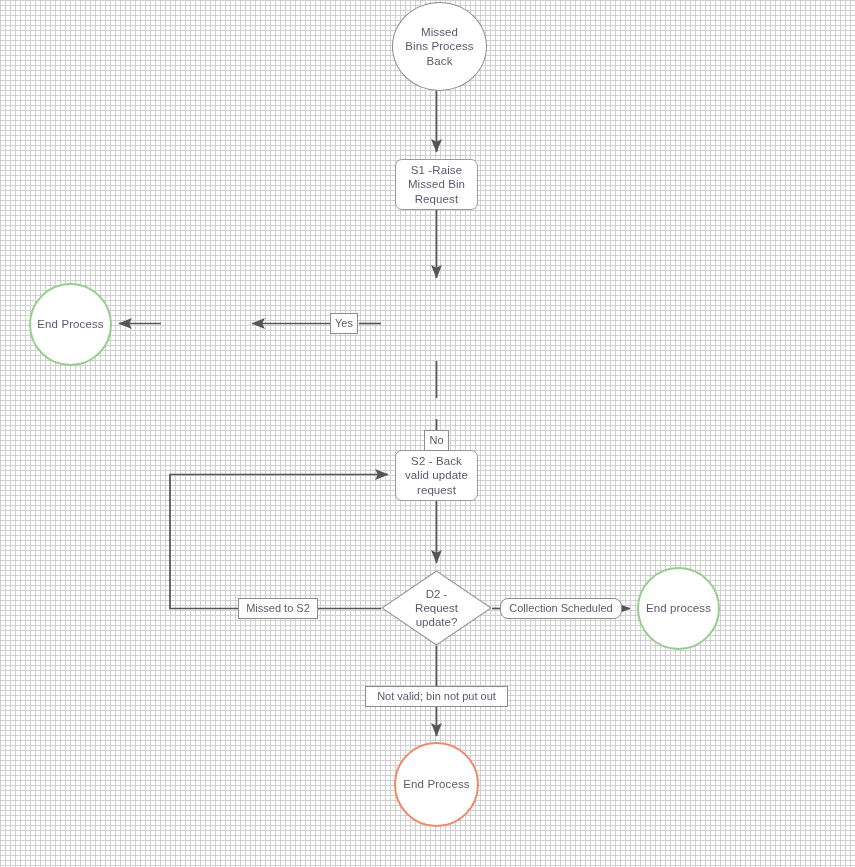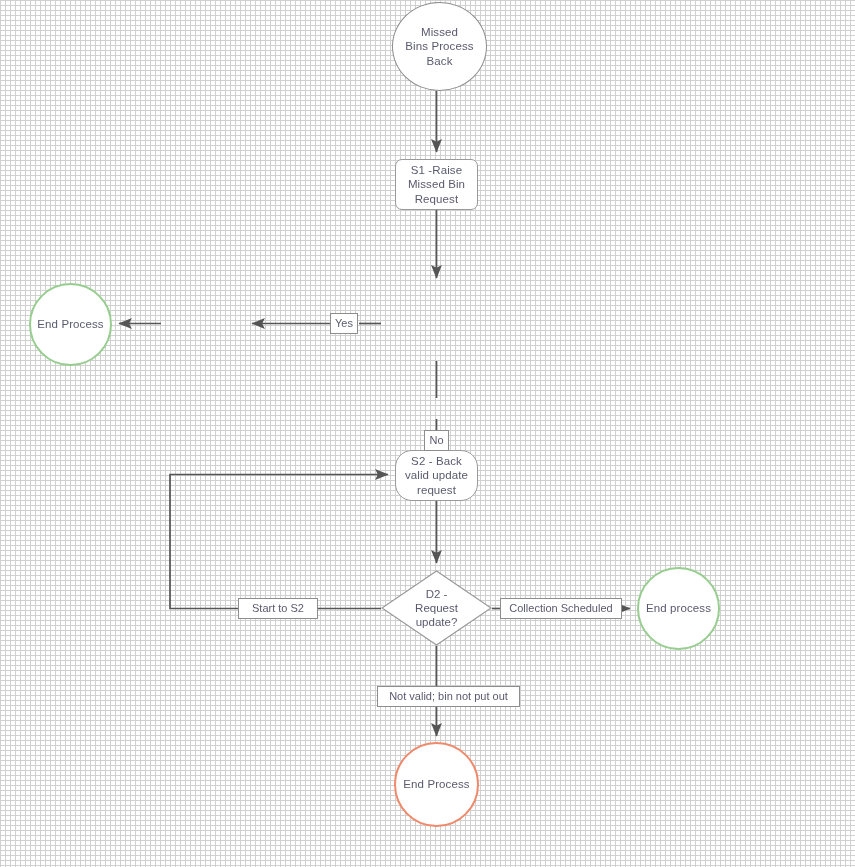--- a/index.html
+++ b/index.html
@@ -150,21 +150,21 @@
       <span>Request</span>
     </span>
   </div>
 
 
 
   <div class="node node-circle circle-green" style="left:29px; top:283px; width:83px; height:83px;">
     <span>End Process</span>
   </div>
 
-  <div class="node node-rect" style="left:395px; top:450px; width:83px; height:51px;border-radius:17px;">
+  <div class="node node-rect" style="left:395px; top:450px; width:83px; height:51px;">
     <span>
       <span>S2 - Back</span><br>
       <span>valid update</span><br>
       <span>request</span>
     </span>
   </div>
 
   <div class="node-diamond-wrap" style="left:381px; top:570px; width:111px; height:76px;">
     <svg width="111" height="76" style="position:absolute;left:0;top:0;">
       <polygon points="55.5,1 110,38 55.5,75 1,38" fill="#ffffff" stroke="#9a9a9a" stroke-width="1.2"></polygon>
@@ -181,19 +181,19 @@
   </div>
 
   <div class="node node-circle circle-orange" style="left:394px; top:742px; width:85px; height:85px;">
     <span>End Process</span>
   </div>
 
   <div class="edge-label" style="left:330px; top:313px; width:28px; height:21px;">Yes</div>
 
   <div class="edge-label" style="left:424px; top:398px; width:25px; height:21px;margin-top:32px;">No</div>
 
-  <div class="edge-label" style="left:238px; top:598px; width:80px; height:21px;">Start to S2</div>
+  <div class="edge-label" style="left:238px; top:598px; width:80px; height:21px;">Missed to S2</div>
 
-  <div class="edge-label" style="left:500px; top:598px; width:122px; height:21px;">Collection Scheduled</div>
+  <div class="edge-label" style="left:500px; top:598px; width:122px; height:21px;border-radius:8px;">Collection Scheduled</div>
 
-  <div class="edge-label" style="left:365px; top:686px; width:143px; height:21px;margin-left:12px;">Not valid; bin not put out</div>
+  <div class="edge-label" style="left:365px; top:686px; width:143px; height:21px;">Not valid; bin not put out</div>
 
 </div>
 
 </body></html>

